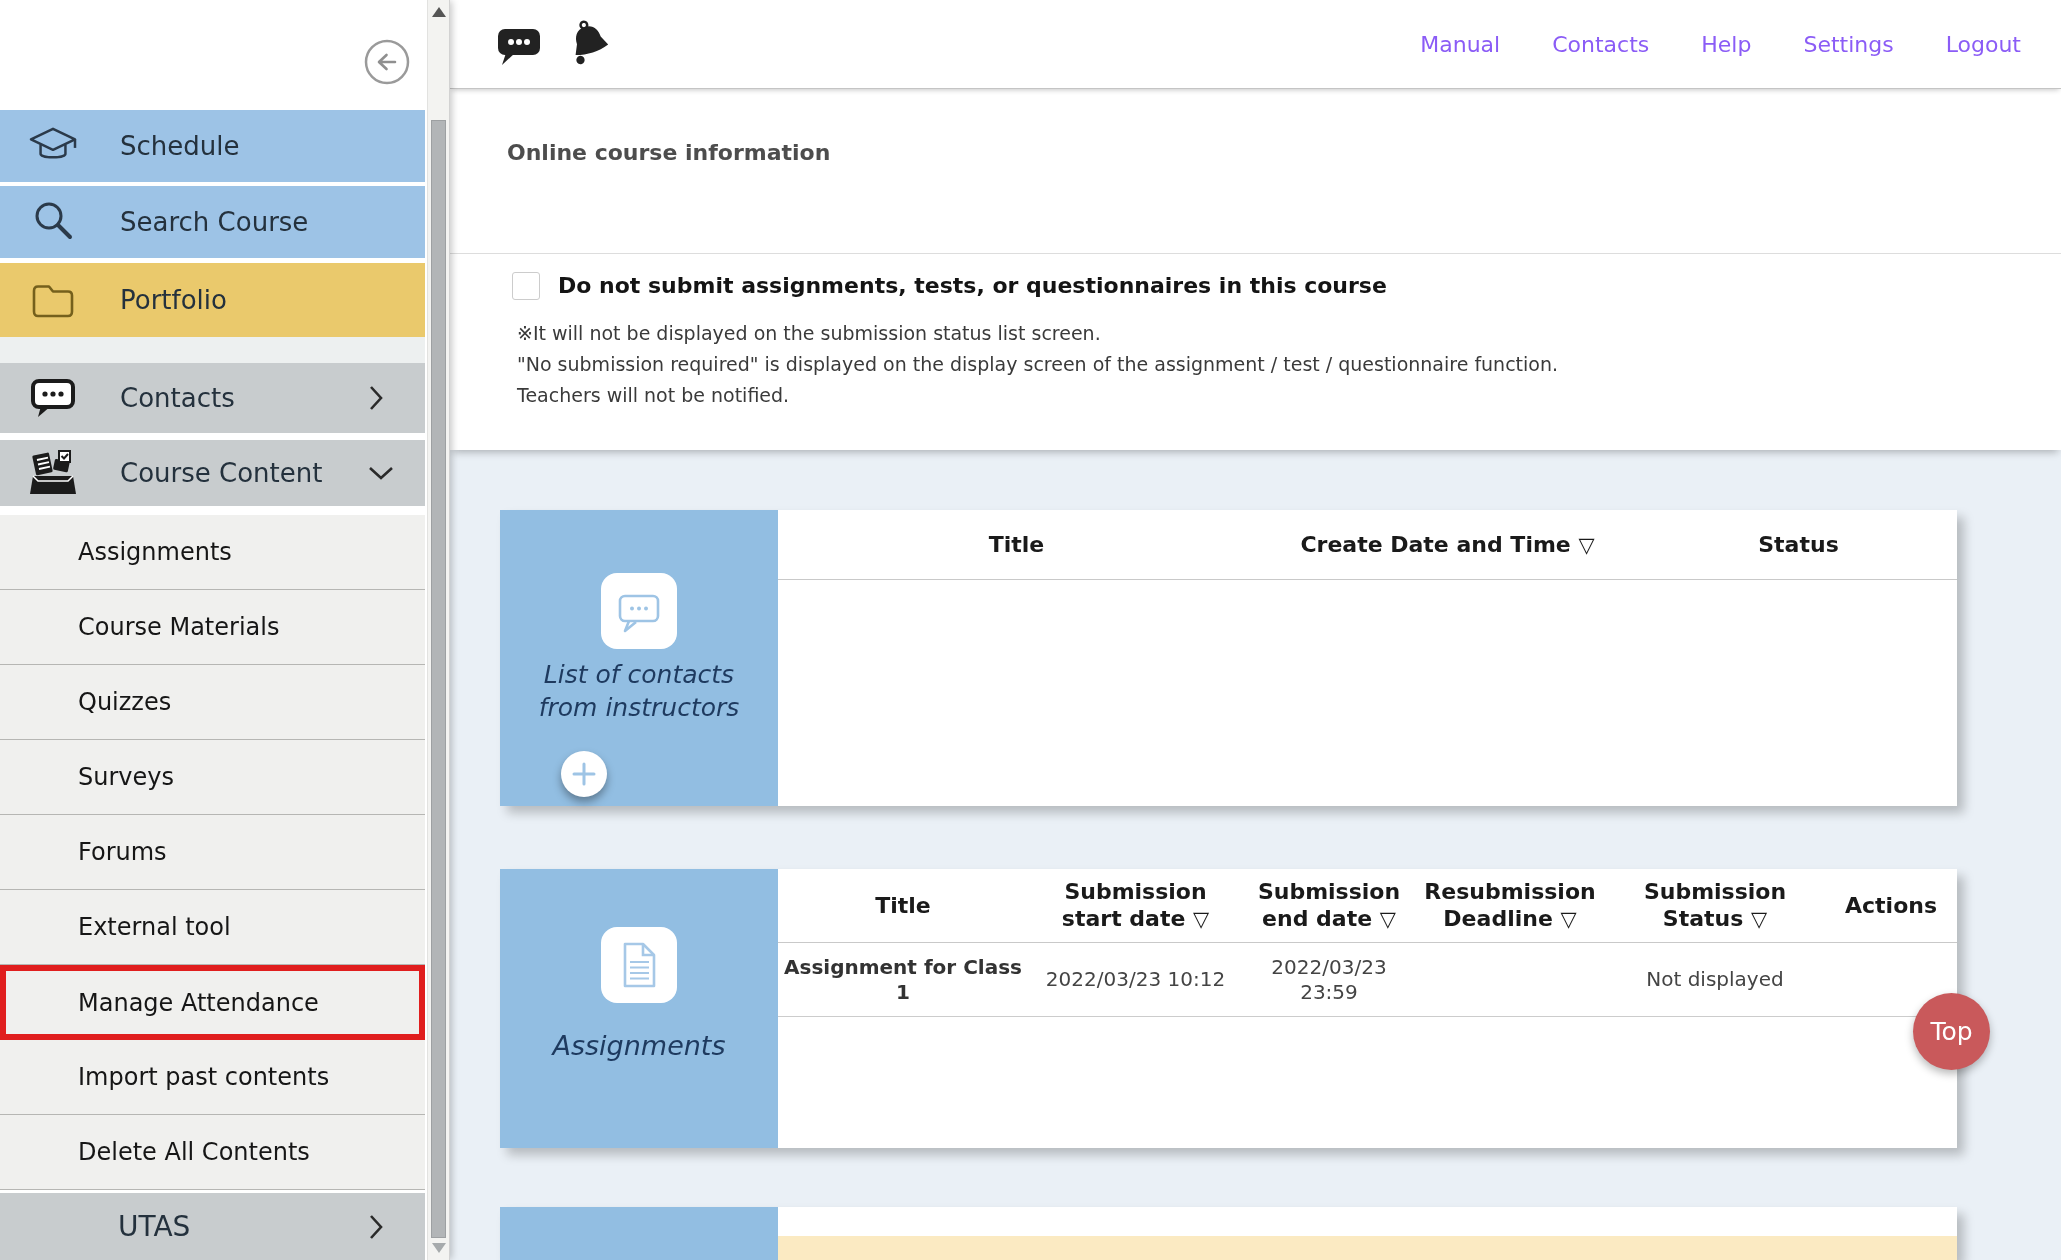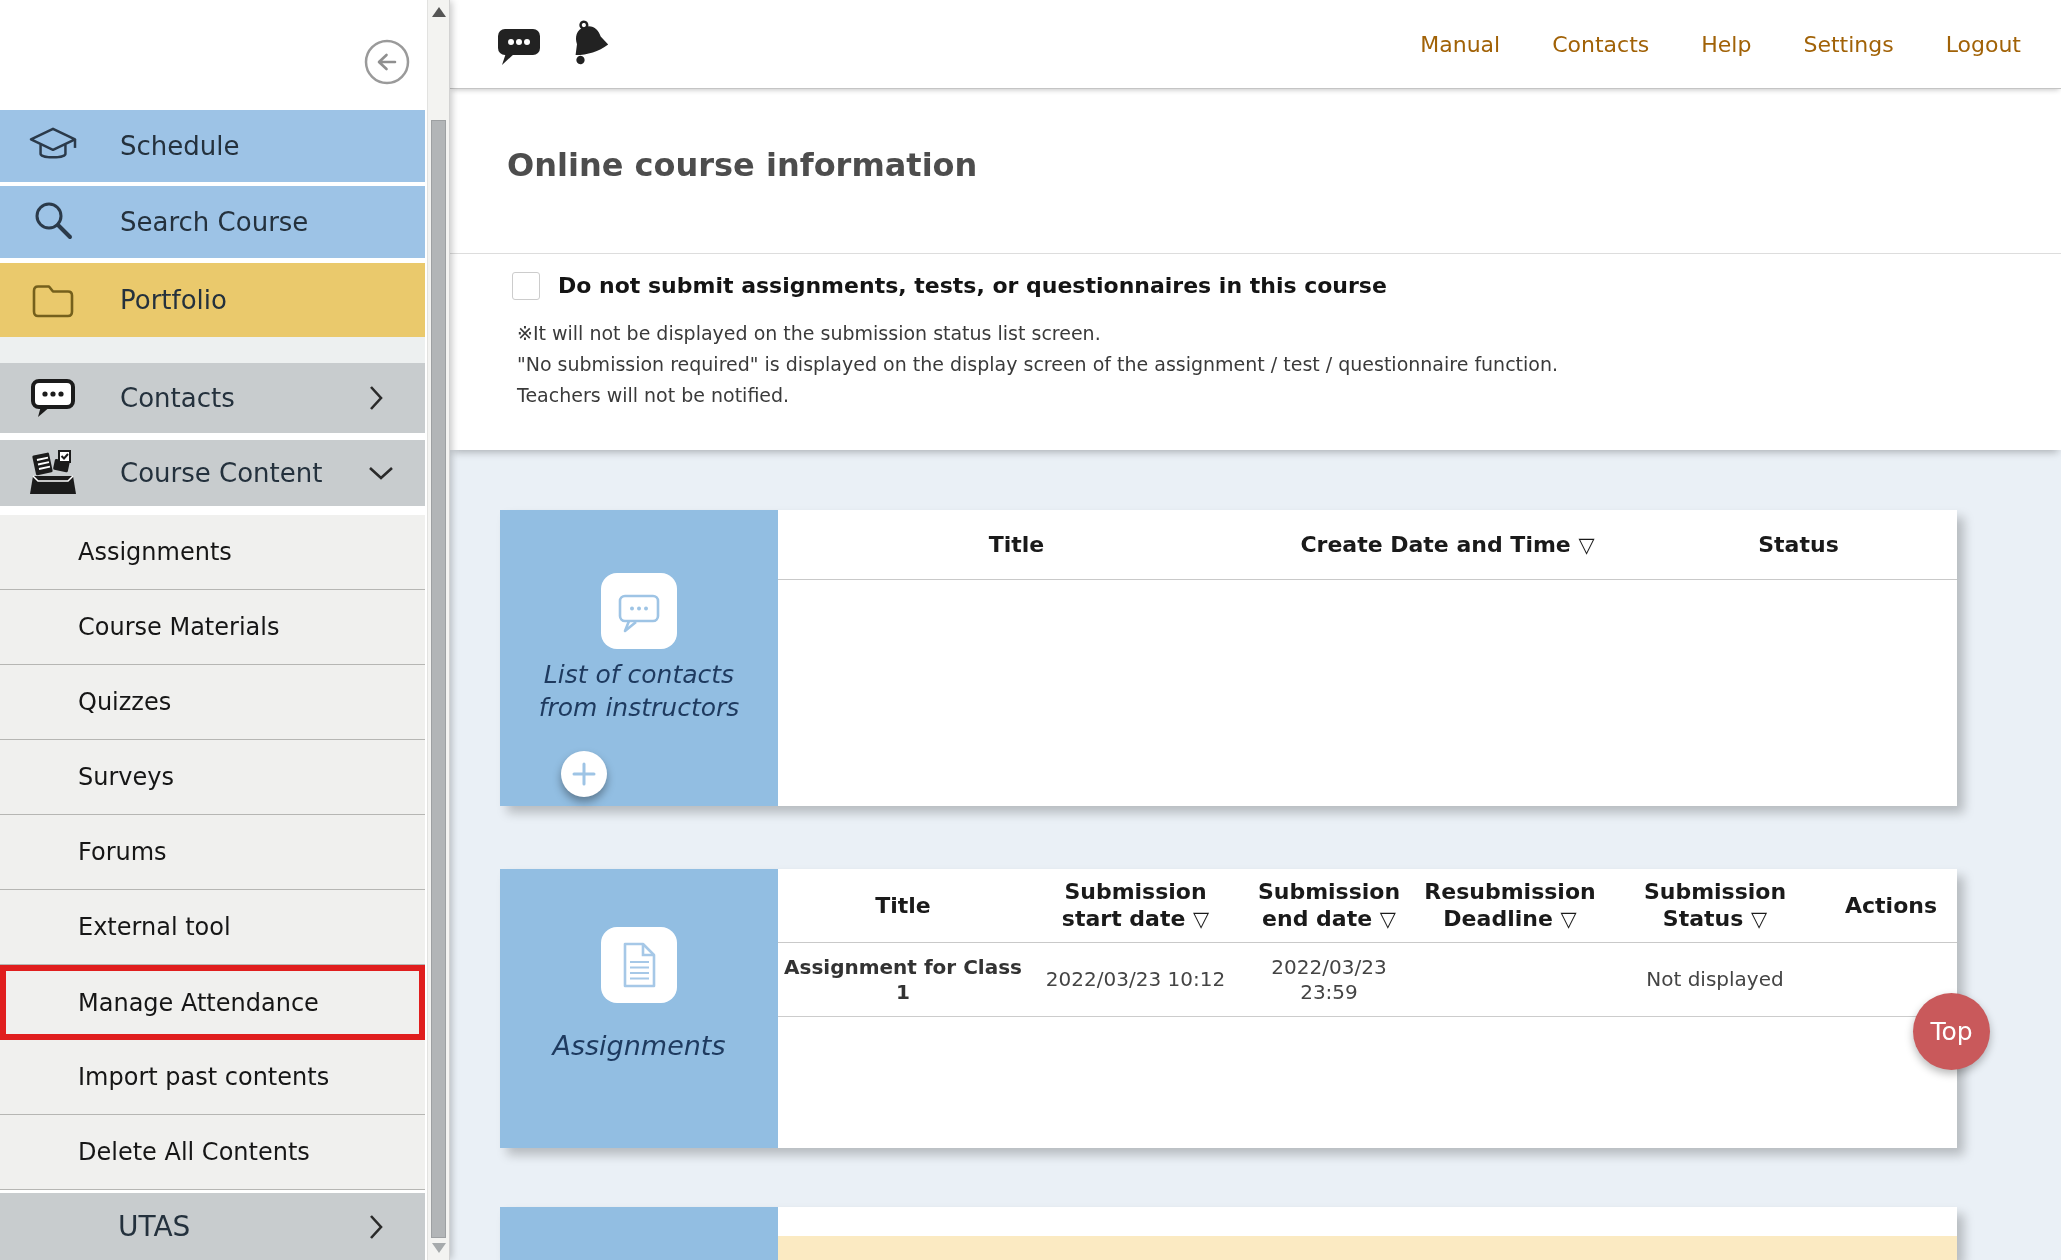--- a/index.html
+++ b/index.html
@@ -41,23 +41,23 @@
 
   
   .main{position:absolute;left:450px;top:0;width:1611px;height:1260px;background:#EAF0F6;}
   .white-top{position:absolute;top:0;left:0;width:100%;height:450px;background:#fff;
     box-shadow:0 5px 8px -3px rgba(0,0,0,.28);z-index:2;}
   .topbar{position:absolute;top:0;left:0;width:100%;height:89px;background:#fff;
     border-bottom:1px solid #C4C4C4;box-shadow:0 3px 5px -2px rgba(0,0,0,.22);z-index:3;}
   .tb-chat{position:absolute;left:46px;top:26px;}
   .tb-bell{position:absolute;left:112px;top:18px;}
   .nav{position:absolute;right:40px;top:0;height:100%;display:flex;align-items:center;gap:52px;}
-  .nav a{font-size:22px;color:#a16207;text-decoration:none;cursor:pointer;}
+  .nav a{font-size:22px;color:#8b5cf6;text-decoration:none;cursor:pointer;}
   .heading-sec{position:absolute;top:89px;left:0;width:100%;height:165px;border-bottom:1px solid #DDD;}
-  .page-title{position:absolute;left:57px;top:36px;font-size:32px;font-weight:bold;color:#4D4D4D;}
+  .page-title{position:absolute;left:57px;top:36px;font-size:22px;font-weight:bold;color:#4D4D4D;}
   .checkbox-sec{position:absolute;top:254px;left:0;width:100%;height:196px;}
   .cbx{position:absolute;left:62px;top:18px;width:28px;height:28px;background:#fff;
     border:1px solid #CCC;border-radius:3px;cursor:pointer;}
   .cbx-label{position:absolute;left:108px;top:19px;font-size:22px;font-weight:600;color:#141414;}
   .notes{position:absolute;left:67px;top:64px;font-size:19px;color:#3A3A3A;line-height:31px;}
 
   
   .card{position:absolute;left:50px;width:1457px;background:#fff;display:flex;
     box-shadow:7px 7px 10px rgba(0,0,0,.22);}
   .card1{top:510px;height:296px;}

